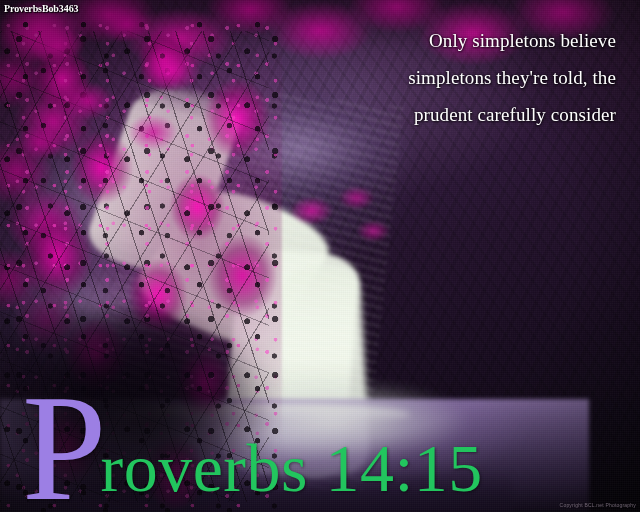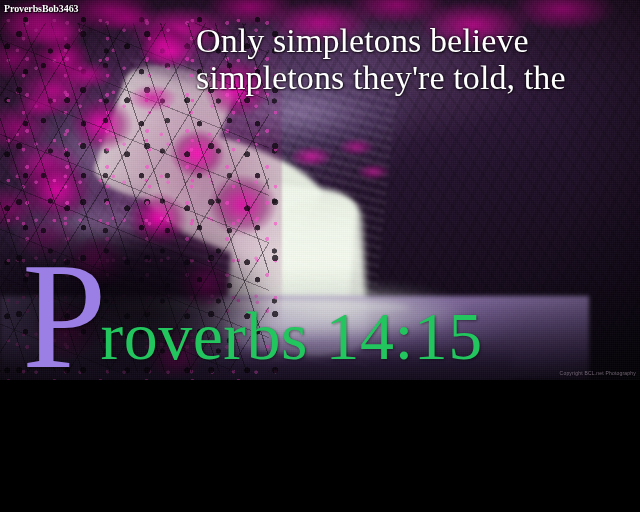--- a/index.html
+++ b/index.html
@@ -4,21 +4,21 @@
 <title>Proverbs 14:15</title>
 <style>
   html, body {
     margin: 0;
     padding: 0;
     background: #000;
   }
   #poster {
     position: relative;
     width: 640px;
-    height: 380px;
+    height: 512px;
     overflow: hidden;
     background: #0a0208;
     font-family: "Liberation Serif", "DejaVu Serif", serif;
     -webkit-font-smoothing: antialiased;
   }
 
   
   .photo {
     position: absolute;
     inset: 0;
@@ -304,24 +304,24 @@
     color: #ffffff;
     text-shadow: 0 0 2px rgba(0,0,0,0.95), 1px 1px 1px rgba(0,0,0,0.9);
     white-space: nowrap;
     z-index: 40;
   }
 
   .quote {
     position: absolute;
     left: 196px; top: 22px;
     width: 420px;
-    text-align: left;
+    text-align: right;
     color: #ffffff;
     font-family: "Liberation Serif", "DejaVu Serif", serif;
-    font-size: 34px;
+    font-size: 19px;
     line-height: 37px;
     letter-spacing: 0.1px;
     text-shadow:
       0 0 3px rgba(0,0,0,0.55),
       1px 1px 2px rgba(0,0,0,0.60),
       -1px 0 2px rgba(0,0,0,0.35);
     z-index: 40;
   }
 
   .reference {
@@ -402,20 +402,21 @@
     <div class="layer grade"></div>
     <div class="layer vignette"></div>
     <div class="layer grain"></div>
   </div>
 
   <div class="watermark">ProverbsBob3463</div>
 
   <div class="quote">
     <div>Only simpletons believe</div>
     <div>simpletons they're told, the</div>
+    <div>prudent carefully consider</div>
   </div>
 
   <div class="reference">
     <span class="ref-drop">P</span>
     <span class="ref-rest">roverbs 14:15</span>
   </div>
 
   <div class="copyright">Copyright BCL.net Photography</div>
 
 </div>

